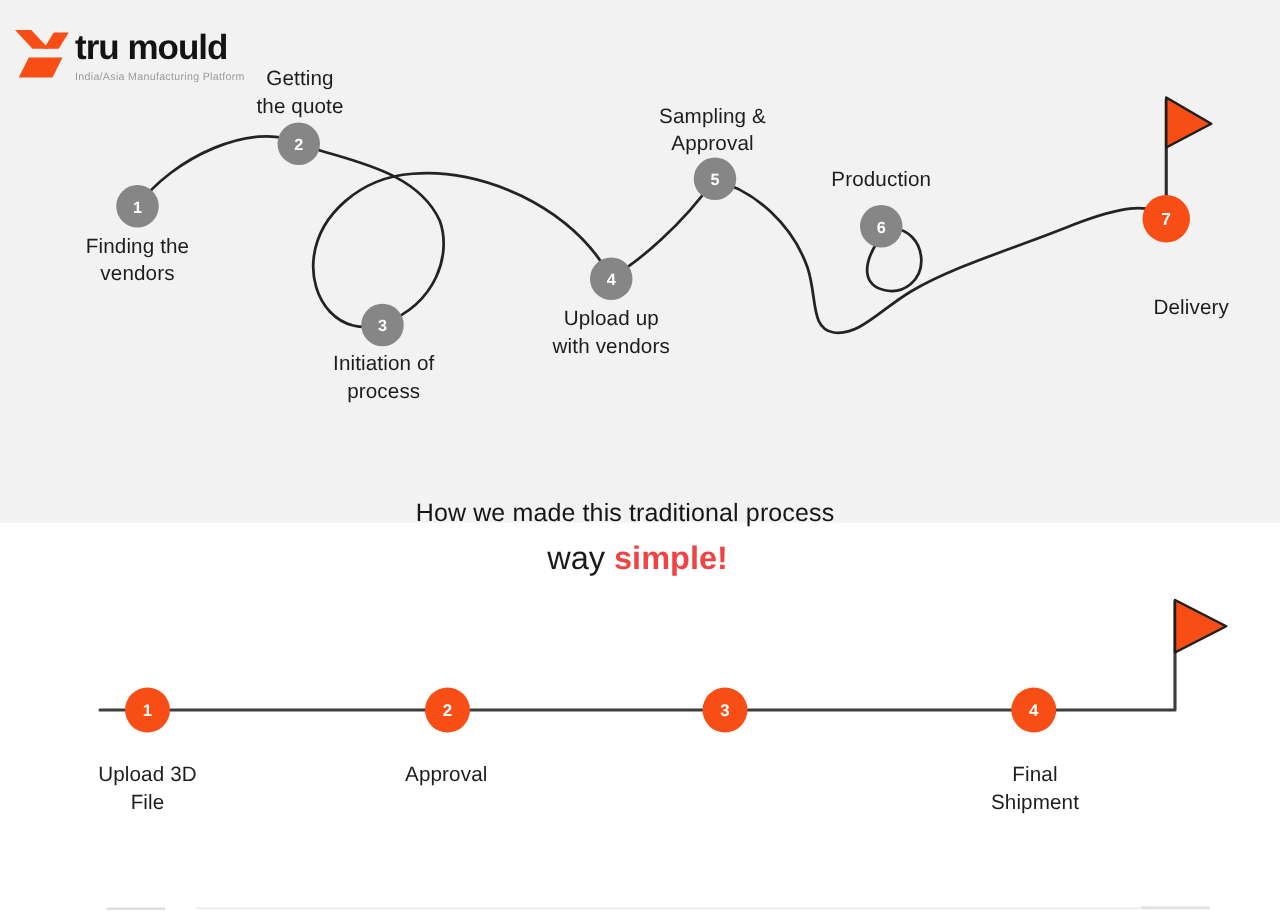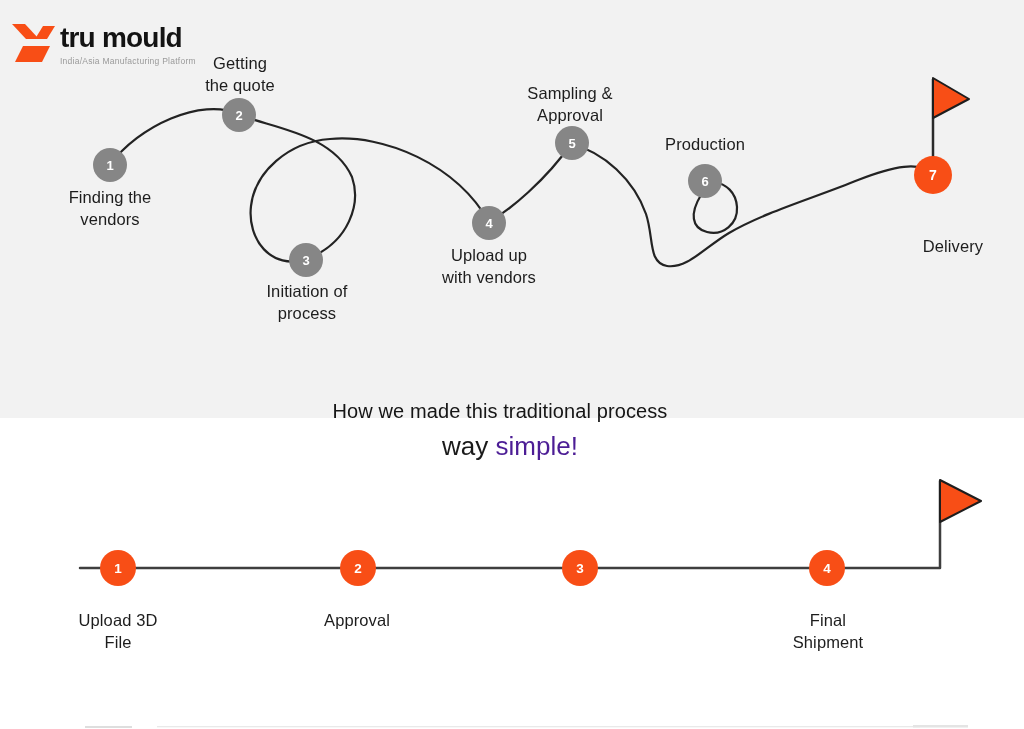--- a/index.html
+++ b/index.html
@@ -41,21 +41,21 @@
   .lbl-line { display:block; }
 
   .heading1 {
     position:absolute; top:400px; left:0; width:1000px; text-align:center;
     font-size:20px; font-weight:500; color:#151515; letter-spacing:0.1px;
   }
   .heading2 {
     position:absolute; top:431px; left:0; width:1020px; text-align:center;
     font-size:26px; font-weight:500; color:#1a1a1a;
   }
-  .heading2 .accent { color:#4c1d95; font-weight:400; }
+  .heading2 .accent { color:#ef4444; font-weight:700; }
 </style>
 </head>
 <body>
 
 <div class="page">
 
   <div class="top-section"></div>
 
   <svg class="art" viewBox="0 0 1024 729">
 

